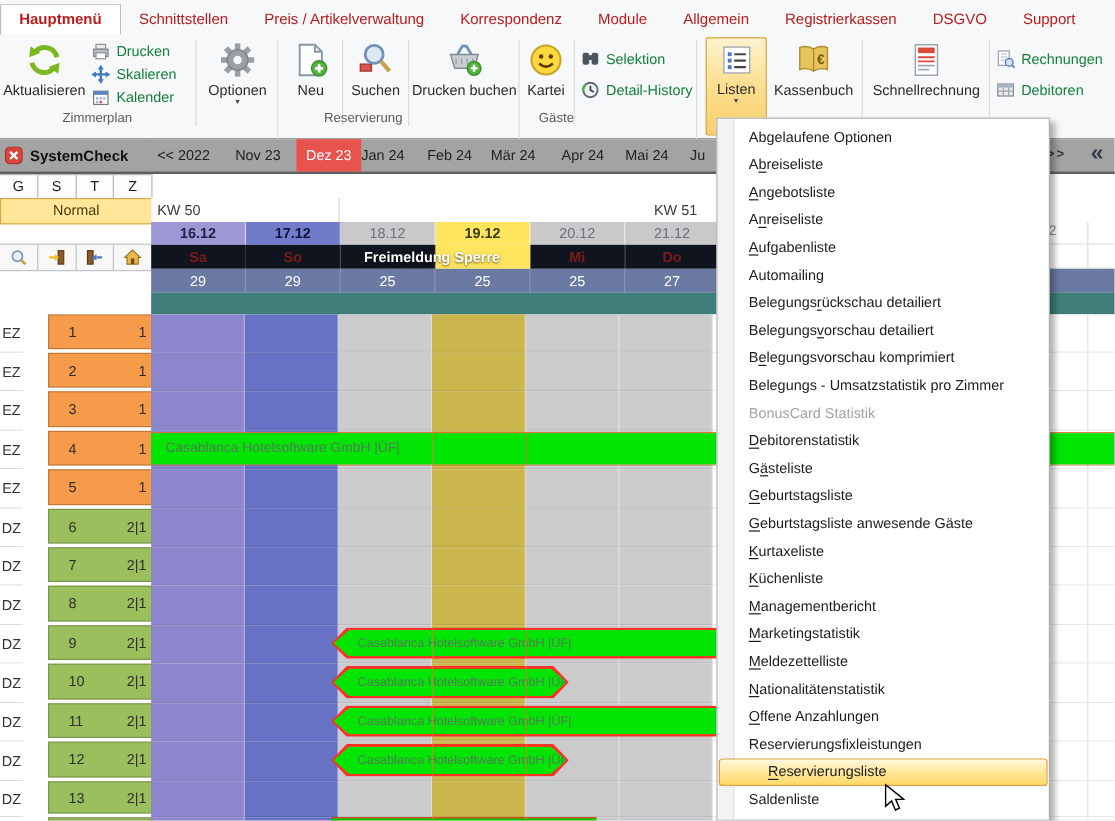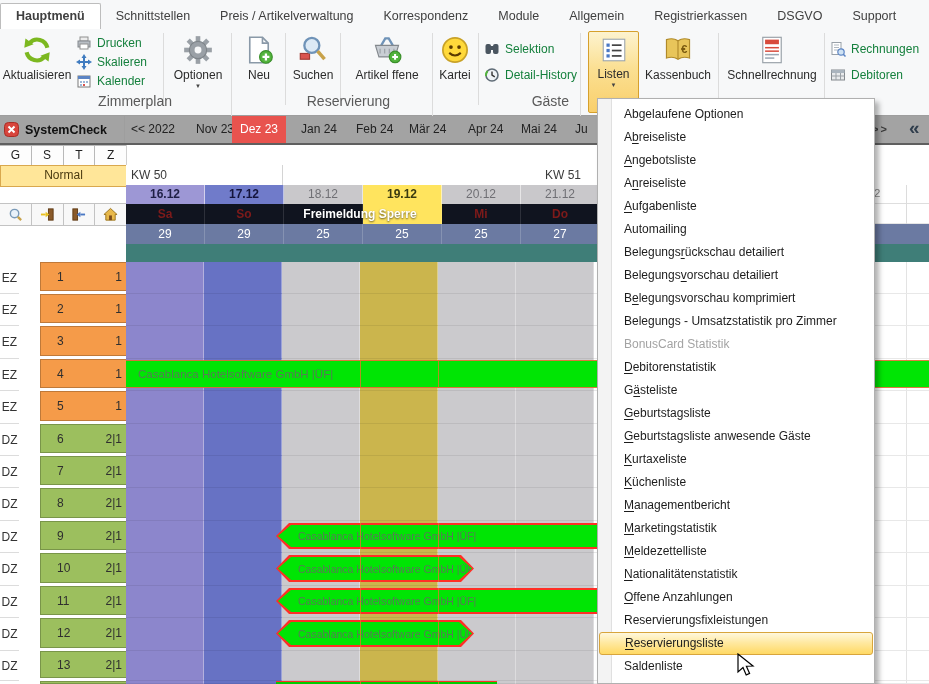--- a/index.html
+++ b/index.html
@@ -1,30 +1,30 @@
 <!DOCTYPE html>
 <html><head>
 <meta charset="utf-8">
 <style>
   html,body{margin:0;padding:0;background:#fff;}
   #stage{position:relative;width:929px;height:684px;overflow:hidden;background:#fff;
          font-family:"Liberation Sans",sans-serif;color:#222;}
   
   #tabbar{position:absolute;left:0;top:0;right:0;height:29px;background:#f7f8f9;display:flex;align-items:flex-end;}
-  .tab{padding:5px 15px 6px 15px;font-size:12.5px;color:#404040;white-space:nowrap;cursor:default;}
+  .tab{padding:5px 15px 6px 15px;font-size:12.5px;color:#b91c1c;white-space:nowrap;cursor:default;}
   .tab.active{background:#fff;border:1px solid #bdbdbd;border-bottom:none;font-weight:bold;border-radius:2px 2px 0 0;}
   
   #ribbon{position:absolute;left:0;top:29px;right:0;height:86px;background:#f7f8f9;border-bottom:1px solid #9e9e9e;}
   .rbig{position:absolute;top:2px;height:80px;display:flex;flex-direction:column;align-items:center;font-size:12px;color:#2b2b2b;}
   .rbig .lbl{margin-top:3px;white-space:nowrap;}
   .rbig .i26{margin-top:4px;}
   .rsm{position:absolute;height:19px;display:flex;align-items:center;gap:5px;font-size:12px;color:#15803d;white-space:nowrap;}
   .rdiv{position:absolute;top:4px;height:88px;width:1px;background:#dcdcdc;}
   .rdiv.short{height:72px;}
-  .glabel{position:absolute;top:64px;font-size:14px;color:#5a5a5a;text-align:right;width:120px;}
+  .glabel{position:absolute;top:64px;font-size:11px;color:#5a5a5a;text-align:left;width:120px;}
   #listen-btn{border:1px solid #d6a02c;border-radius:2px;background:linear-gradient(#fdf3cf,#fbe093 45%,#f9cf6b);}
   .dropmark{font-size:6px;color:#444;margin-top:1px;}
   
   #navstrip{position:absolute;left:0;top:116px;right:0;height:27px;background:#a3a3a3;border-bottom:2px solid #5f5f5f;font-size:12px;}
   #syscheck{position:absolute;left:0;top:0;bottom:0;width:120px;border-right:1px solid #9e9e9e;display:flex;align-items:center;gap:6px;padding-left:4px;}
   #syscheck span{font-weight:bold;font-size:12.5px;color:#111;}
   .mon{position:absolute;top:6px;color:#222;white-space:nowrap;}
   .mon.active{top:0;height:27px;line-height:27px;padding:0 8px;background:#E8534E;color:#fff;}
   #nav-next{position:absolute;left:872px;top:7px;font-size:11px;font-weight:bold;letter-spacing:2px;color:#3a3a3a;}
   #nav-collapse{position:absolute;left:909px;top:1px;font-size:19px;font-weight:bold;color:#2f3d4c;}
@@ -85,21 +85,21 @@
   .bar.m-left .in .t,.bar.m-both .in .t{padding-left:20px;}
   .vhl{position:absolute;top:0;bottom:0;width:1px;background:rgba(224,120,40,.8);z-index:6;}
   .bar.m-sliver .fill{background:#00cc00;border-top:1px solid #FF2F26;}
   
   #menu{position:absolute;left:597px;top:98px;width:276px;bottom:0;background:#fff;border:1px solid #b0b0b0;
         box-shadow:4px 4px 5px rgba(0,0,0,.3);z-index:50;overflow:hidden;}
   #menu-gutter{position:absolute;left:0;top:0;bottom:0;width:13px;background:#f3f3f3;border-right:1px solid #e0e0e0;}
   #listen-menu-items{position:absolute;left:0;right:0;top:4px;}
   .mitem{height:23px;line-height:23px;padding-left:26px;font-size:12px;color:#1c1c1c;white-space:nowrap;}
   .mitem.dis{color:#a3a3a3;}
-  .mitem.hot{margin:0 1px;border:1px solid #d8a53c;border-radius:3px;height:21px;line-height:21px;padding-left:25px;
+  .mitem.hot{margin:0 1px;border:1px solid #d8a53c;border-radius:3px;height:21px;line-height:21px;padding-left:40px;
              background:linear-gradient(#fff8dd,#ffe9a2 45%,#ffd964);}
   .mitem u{text-underline-offset:2px;}
   
   #cursor{position:absolute;left:737px;top:653px;z-index:60;}
   svg{display:block;}
 </style>
 </head>
 <body>
 
 <div id="stage">
@@ -192,21 +192,21 @@
     </div>
     <div class="rdiv short" style="left:340px;"></div>
     <div class="rbig" style="left:343px;width:88px;">
       <svg class="i26" width="30" height="30" viewBox="0 0 26 26">
         <path d="M8 9l3.5-6h3L18 9" fill="none" stroke="#6f93b8" stroke-width="2"></path>
         <path d="M3 9h20l-3 10H6z" fill="#c9ced4" stroke="#83888d"></path>
         <path d="M7 12v4M11 12v4M15 12v4M19 12v4" stroke="#9aa0a6"></path>
         <circle cx="20" cy="19" r="5" fill="#52b43c" stroke="#3a8f2a"></circle>
         <path d="M20 16.5v5M17.5 19h5" stroke="#fff" stroke-width="1.8"></path>
       </svg>
-      <span class="lbl">Artikel ffene</span>
+      <span class="lbl">Drucken buchen</span>
     </div>
     <div class="rdiv" style="left:432px;"></div>
     <div class="rbig" style="left:434px;width:42px;">
       <svg class="i26" width="30" height="30" viewBox="0 0 26 26">
         <circle cx="13" cy="13" r="10.5" fill="#FFD93B" stroke="#C9A227" stroke-width="1.5"></circle>
         <circle cx="9.5" cy="10.5" r="1.6" fill="#5a3a00"></circle>
           <circle cx="16.5" cy="10.5" r="1.6" fill="#5a3a00"></circle>
         <path d="M8 15.5q5 4.5 10 0" stroke="#5a3a00" stroke-width="1.8" fill="none"></path>
       </svg>
       <span class="lbl">Kartei</span>
@@ -304,21 +304,21 @@
   <div id="navstrip">
     <div id="syscheck">
       <svg width="15" height="15" viewBox="0 0 15 15">
         <rect x="0.5" y="0.5" width="14" height="14" rx="4" fill="#D8453C" stroke="#A82E26"></rect>
         <path d="M4.5 4.5l6 6M10.5 4.5l-6 6" stroke="#fff" stroke-width="2"></path>
       </svg>
       <span>SystemCheck</span>
     </div>
     <div class="mon" style="left:131px;">&lt;&lt; 2022</div>
     <div class="mon" style="left:196px;">Nov 23</div>
-    <div class="mon active" style="left:232px;">Dez 23</div>
+    <div class="mon active" style="left:247px;">Dez 23</div>
     <div class="mon" style="left:301px;">Jan 24</div>
     <div class="mon" style="left:356px;">Feb 24</div>
     <div class="mon" style="left:409px;">Mär 24</div>
     <div class="mon" style="left:468px;">Apr 24</div>
     <div class="mon" style="left:521px;">Mai 24</div>
     <div class="mon" style="left:575px;">Ju</div>
     <div id="nav-next">&gt;&gt;</div>
     <div id="nav-collapse">«</div>
   </div>
 

